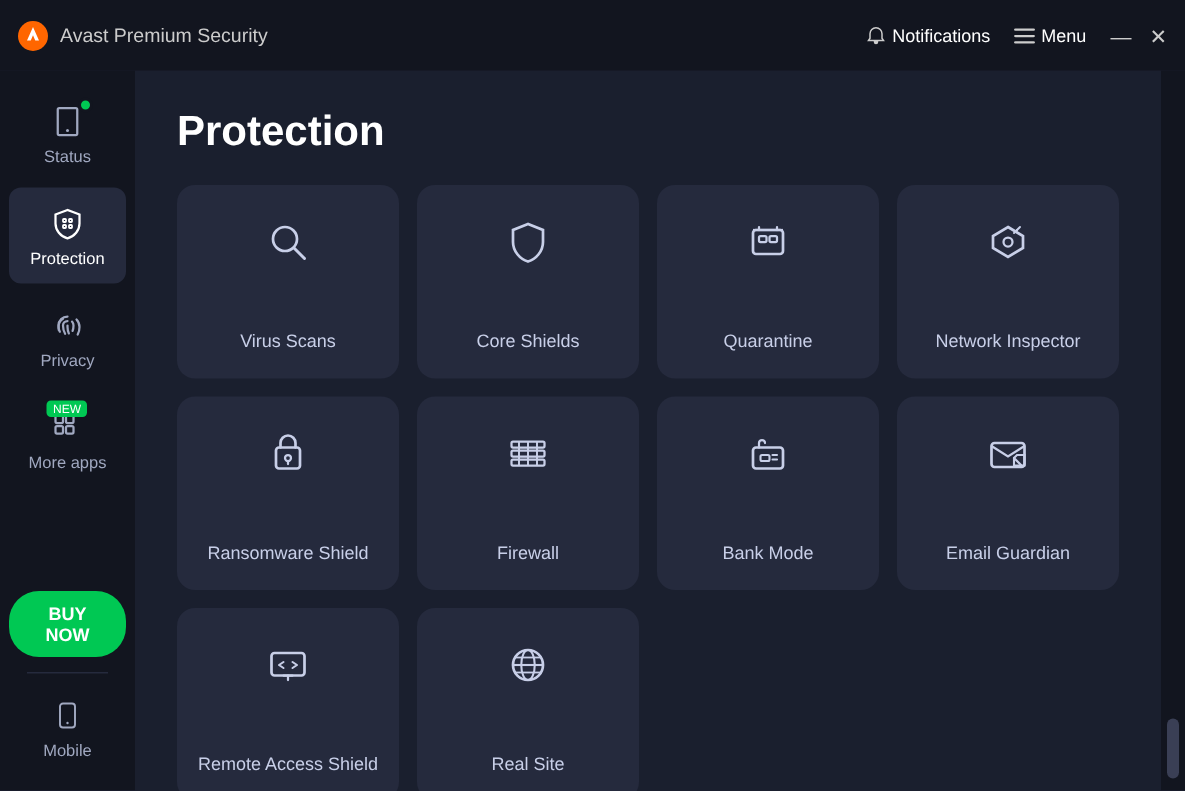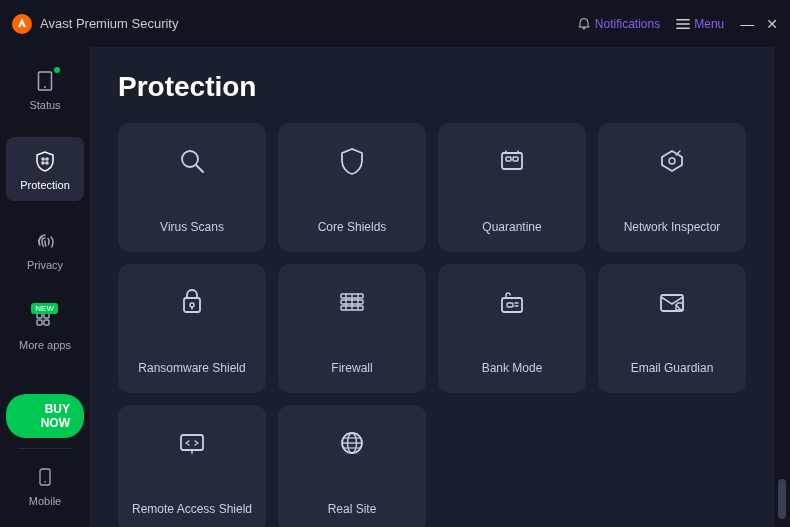--- a/index.html
+++ b/index.html
@@ -38,21 +38,21 @@
       color: #ccc;
     }
     .titlebar-right {
       display: flex;
       align-items: center;
       gap: 16px;
     }
     .titlebar-btn {
       background: none;
       border: none;
-      color: #8b5cf6;
+      color: #ffffff;
       cursor: pointer;
       font-size: 12px;
       display: flex;
       align-items: center;
       gap: 4px;
     }
     .win-controls {
       display: flex;
       gap: 12px;
     }
@@ -74,21 +74,20 @@
 
     
     .sidebar {
       width: 90px;
       background: #12151f;
       display: flex;
       flex-direction: column;
       align-items: center;
       padding: 8px 0;
       flex-shrink: 0;
-      gap: 12px;
     }
     .sidebar-item {
       display: flex;
       flex-direction: column;
       align-items: center;
       gap: 4px;
       padding: 10px 8px;
       width: 100%;
       cursor: pointer;
       border-radius: 8px;
@@ -146,21 +145,20 @@
       background: #00c853;
       color: #fff;
       border: none;
       border-radius: 20px;
       padding: 8px 14px;
       font-size: 12px;
       font-weight: bold;
       cursor: pointer;
       margin: 6px;
       width: calc(100% - 12px);
-      text-align: right;
     }
 
     
     .content {
       flex: 1;
       padding: 24px 28px;
       overflow-y: auto;
       background: #1a1f2e;
     }
     .page-title {

